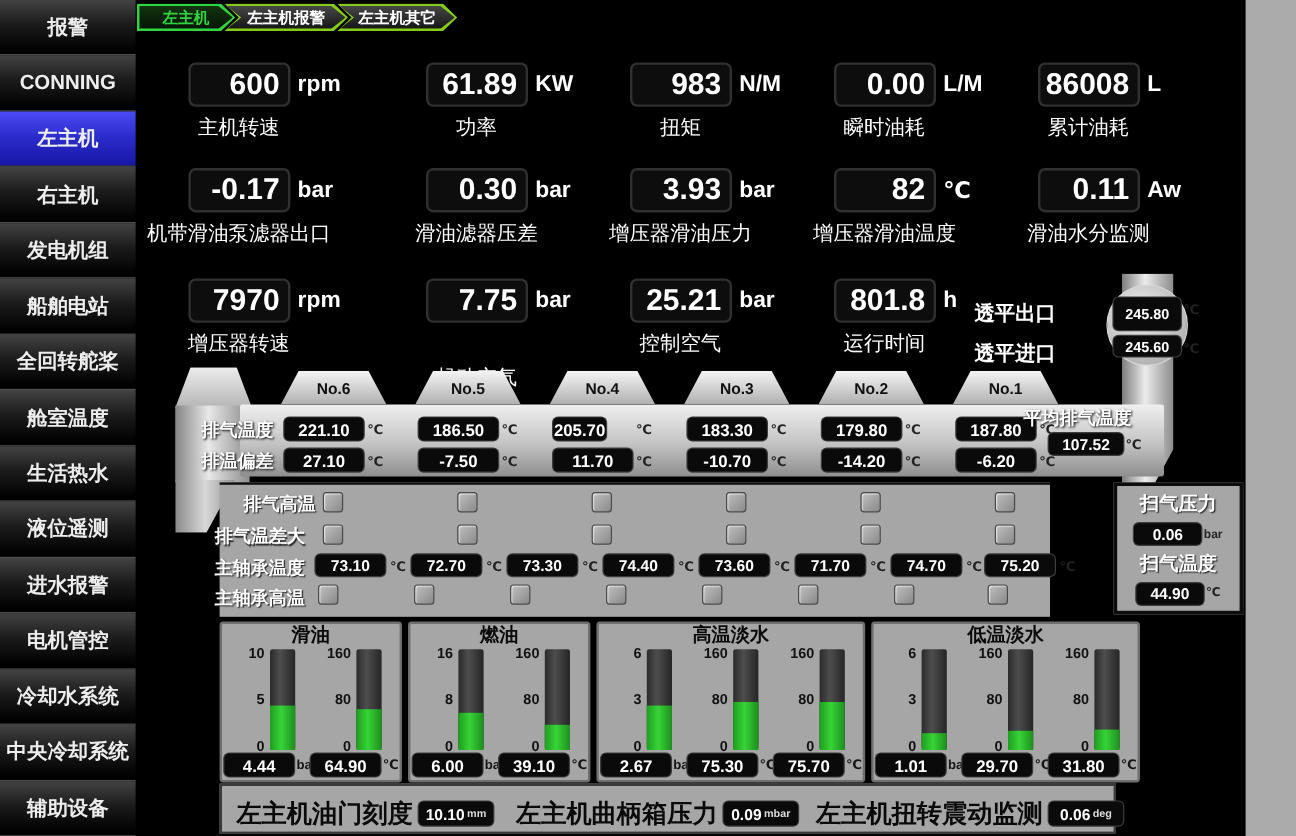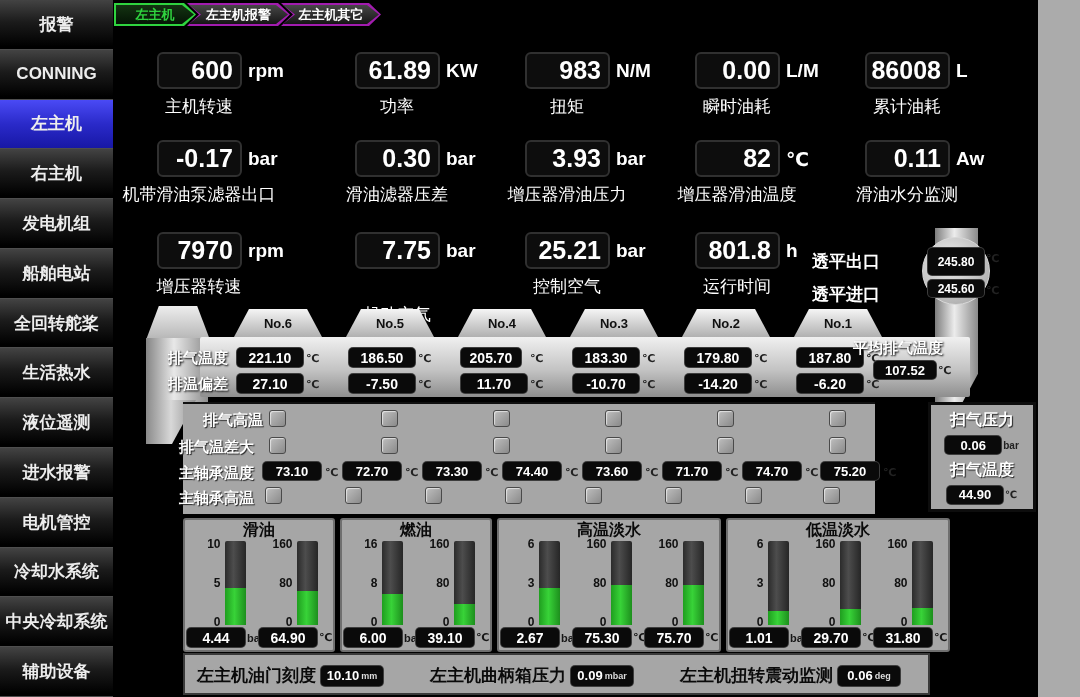--- a/index.html
+++ b/index.html
@@ -6,21 +6,21 @@
   body{width:1080px;height:697px;background:#000;overflow:hidden;position:relative;
        font-family:"Liberation Sans","DejaVu Sans",sans-serif;}
   
   .sidebar{position:absolute;left:0;top:0;width:113px;height:697px;display:flex;flex-direction:column;z-index:5}
   .side-item{flex:1;display:flex;align-items:center;justify-content:center;color:#ededed;font-size:17px;
       font-weight:bold;background:linear-gradient(#434343,#1b1b1b 45%,#000 95%);
       border-bottom:1px solid #4e4e4e;cursor:pointer;white-space:nowrap}
   .side-item.sel{background:linear-gradient(#4a4af5,#2a2ac9 50%,#1717a5);}
   
   .tab-bar{position:absolute;left:114px;top:3px;height:23px;display:flex;z-index:6}
-  .tab{position:relative;height:23px;margin-right:-9px;background:#a21caf}
+  .tab{position:relative;height:23px;margin-right:-9px;background:#84cc16}
   .tab,.tab-in{clip-path:polygon(0 0,calc(100% - 12px) 0,100% 50%,calc(100% - 12px) 100%,0 100%,12px 50%)}
   .tab.first,.tab.first .tab-in{clip-path:polygon(0 0,calc(100% - 12px) 0,100% 50%,calc(100% - 12px) 100%,0 100%)}
   .tab-in{position:absolute;inset:2px;display:flex;align-items:center;justify-content:center;
       font-size:13px;font-weight:bold;color:#fff;background:linear-gradient(#474747,#161616)}
   .tab.active{background:#2fd43f}
   .tab.active .tab-in{color:#2fd43f;background:linear-gradient(#143312,#041505)}
   
   .vbox{position:absolute;width:85px;height:37px;background:#0d0d0d;border:2px solid #303030;border-radius:6px;
       display:flex;align-items:center;justify-content:flex-end;padding-right:7px;box-sizing:border-box;
       color:#fff;font-size:25px;font-weight:bold}
@@ -75,37 +75,38 @@
       padding-right:4px;box-sizing:border-box;font-size:12px;font-weight:bold;color:#111;line-height:10px}
   .track{width:21px;height:84px;background:linear-gradient(90deg,#2b2b2b,#4d4d4d 40%,#262626);position:relative;border-radius:2px;margin-top:2px}
   .fill{position:absolute;bottom:0;left:0;right:0;background:linear-gradient(90deg,#1f9e1f,#38d338 45%,#1d8f1d)}
   .brow{display:flex;align-items:center;margin-top:5px}
   .gbadge{position:static;width:58px;height:19px;font-size:14px}
   .gunit{color:#161616;font-size:11px;font-weight:bold;margin-left:2px;width:12px}
   
   .footer{position:absolute;left:183px;top:653px;width:747px;height:42px;background:#a6a6a6;
       border:2px solid #3a3a3a;box-sizing:border-box;z-index:2}
   .fgroup{position:absolute;top:9px;display:flex;align-items:center;gap:5px}
-  .flabel{font-size:17px;font-weight:bold;color:#0a0a0a;white-space:nowrap}
+  .flabel{font-size:21px;font-weight:bold;color:#0a0a0a;white-space:nowrap}
   .fbadge{position:static;width:62px;height:20px;font-size:13px}
   .fbu{font-size:9px;color:#ddd;margin-left:2px;font-weight:bold}
   .rstrip{position:absolute;left:1038px;top:0;width:42px;height:697px;background:#ababab;z-index:0}
 </style>
 </head>
 <body>
 
 <div class="rstrip"></div>
 <div class="sidebar">
     <div class="side-item">报警</div>
     <div class="side-item">CONNING</div>
     <div class="side-item sel">左主机</div>
     <div class="side-item">右主机</div>
     <div class="side-item">发电机组</div>
     <div class="side-item">船舶电站</div>
     <div class="side-item">全回转舵桨</div>
+    <div class="side-item">舱室温度</div>
     <div class="side-item">生活热水</div>
     <div class="side-item">液位遥测</div>
     <div class="side-item">进水报警</div>
     <div class="side-item">电机管控</div>
     <div class="side-item">冷却水系统</div>
     <div class="side-item">中央冷却系统</div>
     <div class="side-item">辅助设备</div>
   </div>
 <div class="tab-bar">
     <div class="tab active first" style="width: 82px;">
@@ -215,21 +216,21 @@
       <div class="trap" style="left: 682px;">No.2</div>
       <div class="trap" style="left: 794px;">No.1</div>
     </div>
   <div class="banklabel" style="left:148px;top:349px">排气温度</div>
   <div class="banklabel" style="left:148px;top:375px">排温偏差</div>
   <div id="cyl-values">
       <div class="bdg" style="left: 237px; top: 348px; width: 66px; height: 19px; font-size: 14px; z-index: 3;">221.10</div>
       <div class="du" style="left: 306px; top: 352px; z-index: 3;">℃</div>
       <div class="bdg" style="left: 349px; top: 348px; width: 66px; height: 19px; font-size: 14px; z-index: 3;">186.50</div>
       <div class="du" style="left: 418px; top: 352px; z-index: 3;">℃</div>
-      <div class="bdg" style="left: 461px; top: 348px; width: 60px; height: 19px; font-size: 14px; z-index: 3;">205.70</div>
+      <div class="bdg" style="left: 461px; top: 348px; width: 44px; height: 19px; font-size: 14px; z-index: 3;">205.70</div>
       <div class="du" style="left: 530px; top: 352px; z-index: 3;">℃</div>
       <div class="bdg" style="left: 573px; top: 348px; width: 66px; height: 19px; font-size: 14px; z-index: 3;">183.30</div>
       <div class="du" style="left: 642px; top: 352px; z-index: 3;">℃</div>
       <div class="bdg" style="left: 685px; top: 348px; width: 66px; height: 19px; font-size: 14px; z-index: 3;">179.80</div>
       <div class="du" style="left: 754px; top: 352px; z-index: 3;">℃</div>
       <div class="bdg" style="left: 797px; top: 348px; width: 66px; height: 19px; font-size: 14px; z-index: 3;">187.80</div>
       <div class="du" style="left: 866px; top: 352px; z-index: 3;">℃</div>
       <div class="bdg" style="left: 237px; top: 374px; width: 66px; height: 19px; font-size: 14px; z-index: 3;">27.10</div>
       <div class="du" style="left: 306px; top: 378px; z-index: 3;">℃</div>
       <div class="bdg" style="left: 349px; top: 374px; width: 66px; height: 19px; font-size: 14px; z-index: 3;">-7.50</div>

